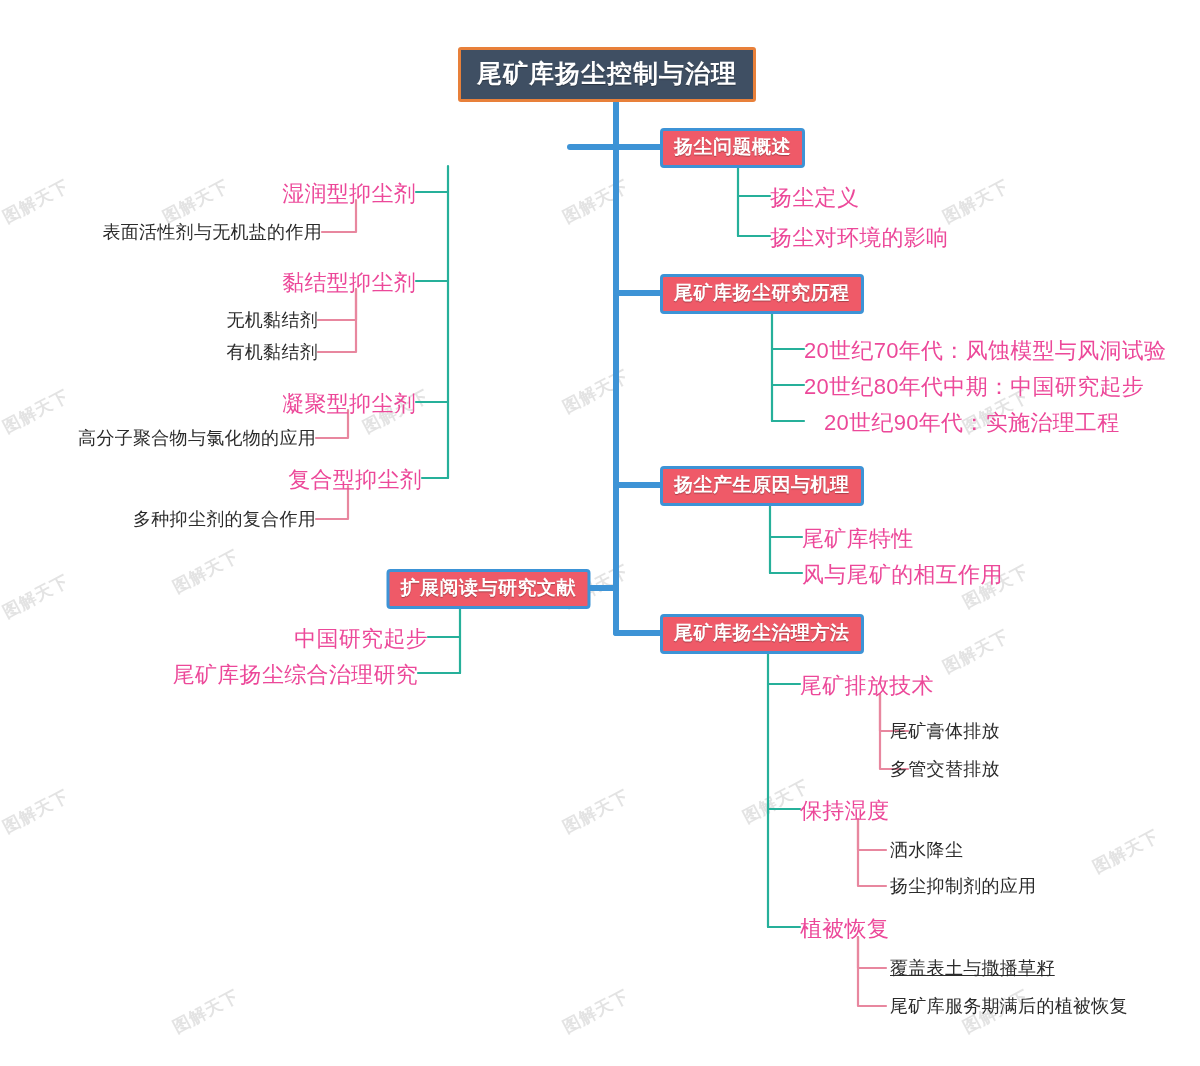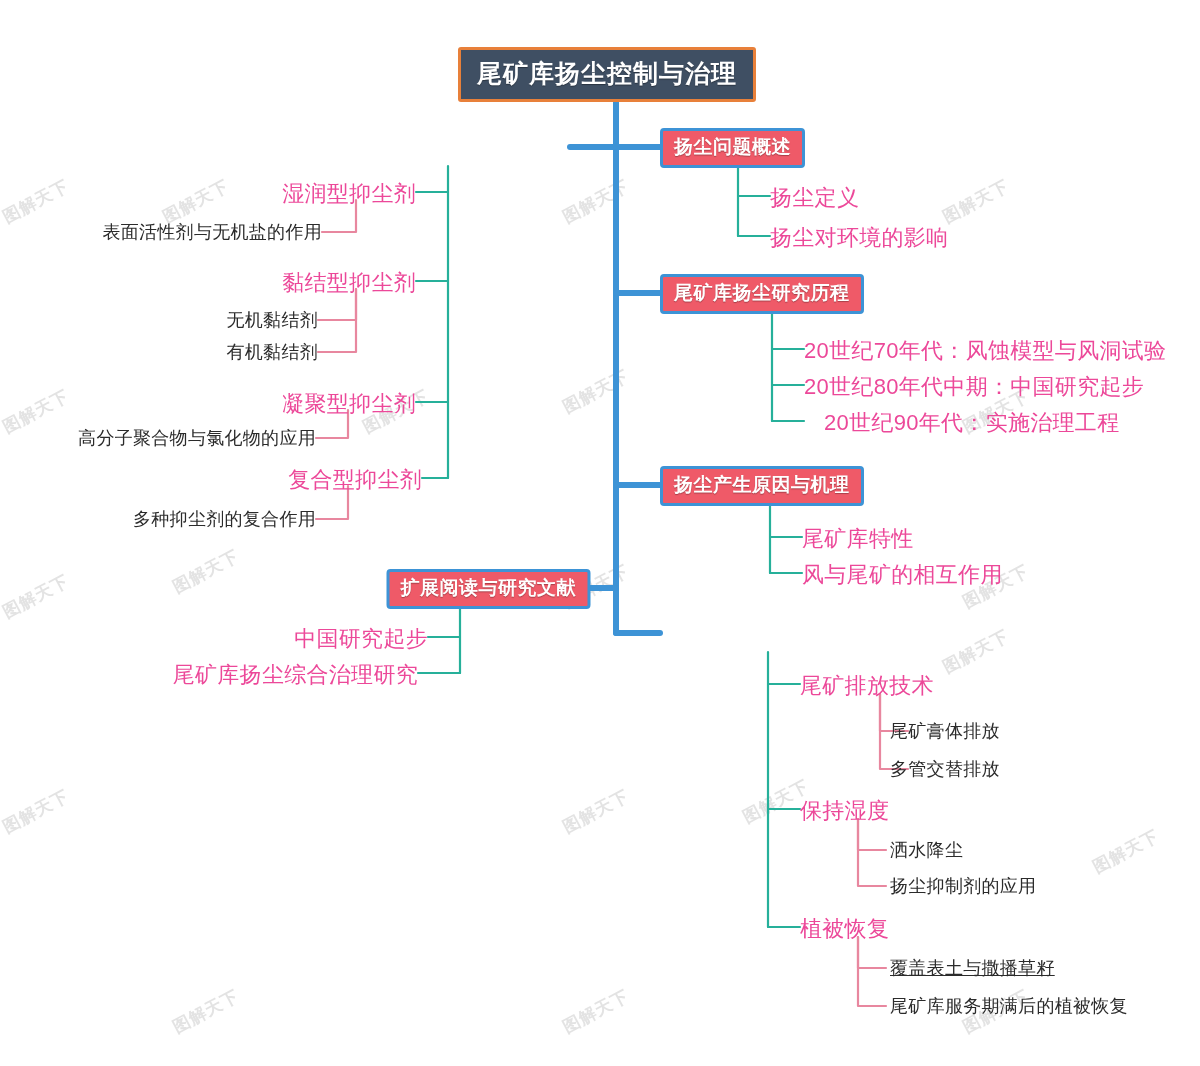--- a/index.html
+++ b/index.html
@@ -183,20 +183,21 @@
   <div class="node node-l3 r-anchor" style="left:318px;top:340px;">有机黏结剂</div>
   <div class="node node-l3 r-anchor" style="left:316px;top:426px;">高分子聚合物与氯化物的应用</div>
   <div class="node node-l3 r-anchor" style="left:316px;top:507px;">多种抑尘剂的复合作用</div>
 
   <div class="node node-l2 r-anchor" style="left:428px;top:624px;">中国研究起步</div>
   <div class="node node-l2 r-anchor" style="left:418px;top:660px;">尾矿库扬尘综合治理研究</div>
 
   <div class="node node-l1" style="left:660px;top:128px;">扬尘问题概述</div>
   <div class="node node-l1" style="left:660px;top:274px;">尾矿库扬尘研究历程</div>
   <div class="node node-l1" style="left:660px;top:466px;">扬尘产生原因与机理</div>
+  <div class="node node-l1" style="left:660px;top:614px;">尾矿库扬尘治理方法</div>
 
   <div class="node node-l2" style="left:770px;top:183px;">扬尘定义</div>
   <div class="node node-l2" style="left:770px;top:223px;">扬尘对环境的影响</div>
 
   <div class="node node-l2" style="left:804px;top:336px;">20世纪70年代：风蚀模型与风洞试验</div>
   <div class="node node-l2" style="left:804px;top:372px;">20世纪80年代中期：中国研究起步</div>
   <div class="node node-l2" style="left:804px;top:408px;margin-left:20px;">20世纪90年代：实施治理工程</div>
 
   <div class="node node-l2" style="left:802px;top:524px;">尾矿库特性</div>
   <div class="node node-l2" style="left:802px;top:560px;">风与尾矿的相互作用</div>

